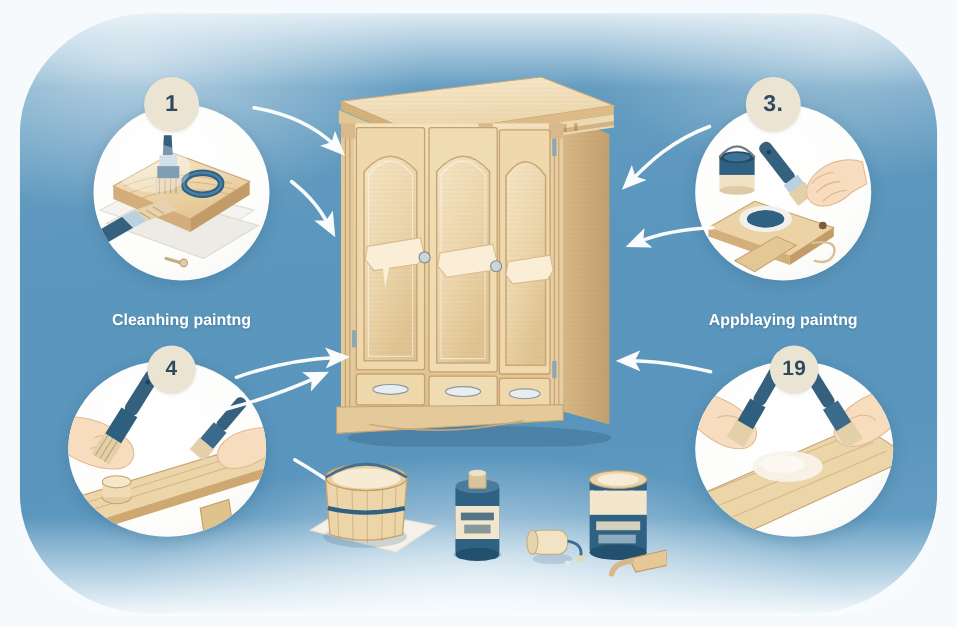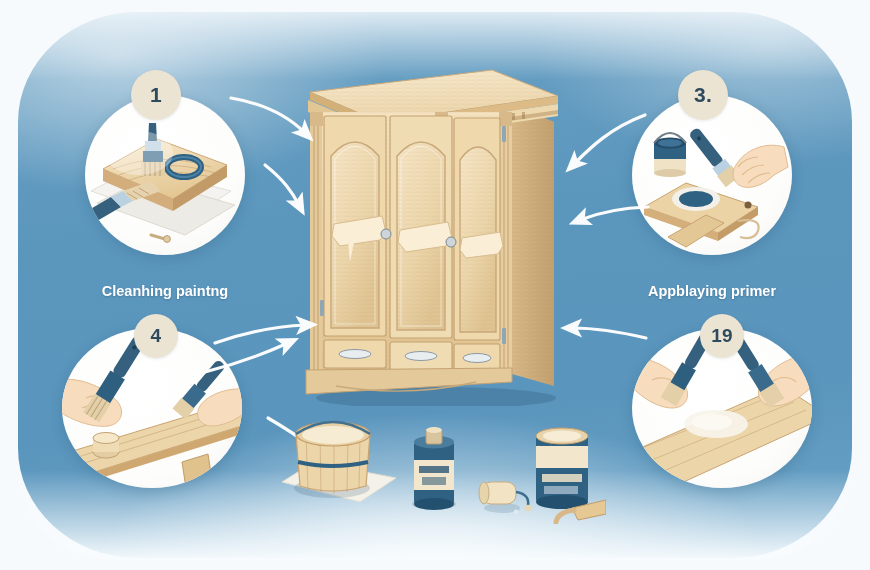--- a/index.html
+++ b/index.html
@@ -298,21 +298,21 @@
                  C122,94 134,88 142,80 L156,72 Z" fill="#f7ddbe" stroke="#e0bb91" stroke-width="1"></path>
         <path d="M106,72 C110,66 118,62 126,62" stroke="#e0bb91" stroke-width="1.2" fill="none"></path>
         <path d="M110,80 C116,74 124,70 132,70" stroke="#e0bb91" stroke-width="1.2" fill="none"></path>
         <path d="M116,88 C122,82 130,78 138,78" stroke="#e0bb91" stroke-width="1.2" fill="none"></path>
 
         <path d="M106,126 Q130,122 126,136 Q122,146 108,142" stroke="#d6bf97" stroke-width="2.2" fill="none"></path>
       </svg>
     </div>
     <div class="badge" style="left:46px;top:-25px;width:50px;height:50px;font-size:21px;">3.</div>
   </div>
-  <div class="caption" style="left:602px;top:283px;width:220px;">Appblaying primer</div>
+  <div class="caption" style="left:602px;top:283px;width:220px;">Appblaying paintng</div>
 
   <div class="cell" style="left:62px;top:328px;width:180px;height:160px;">
     <div class="disc">
       <svg viewBox="0 0 180 160" width="180" height="160">
 
         <polygon points="-6,128 186,70 186,96 -6,156" fill="#ecd5a8" stroke="#c9a371" stroke-width="1"></polygon>
         <g stroke="rgba(170,128,76,.35)" fill="none" stroke-width="1">
           <path d="M0,134 L180,78"></path>
             <path d="M0,142 L180,86"></path>
         </g>

